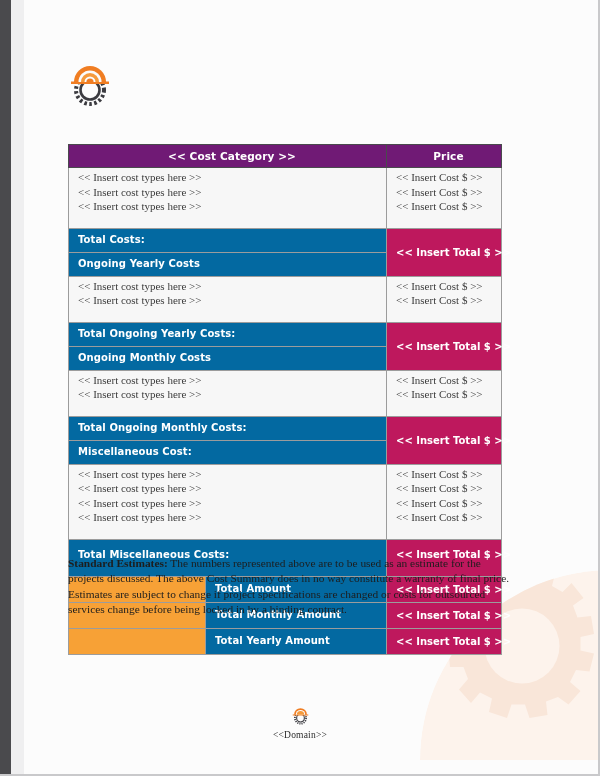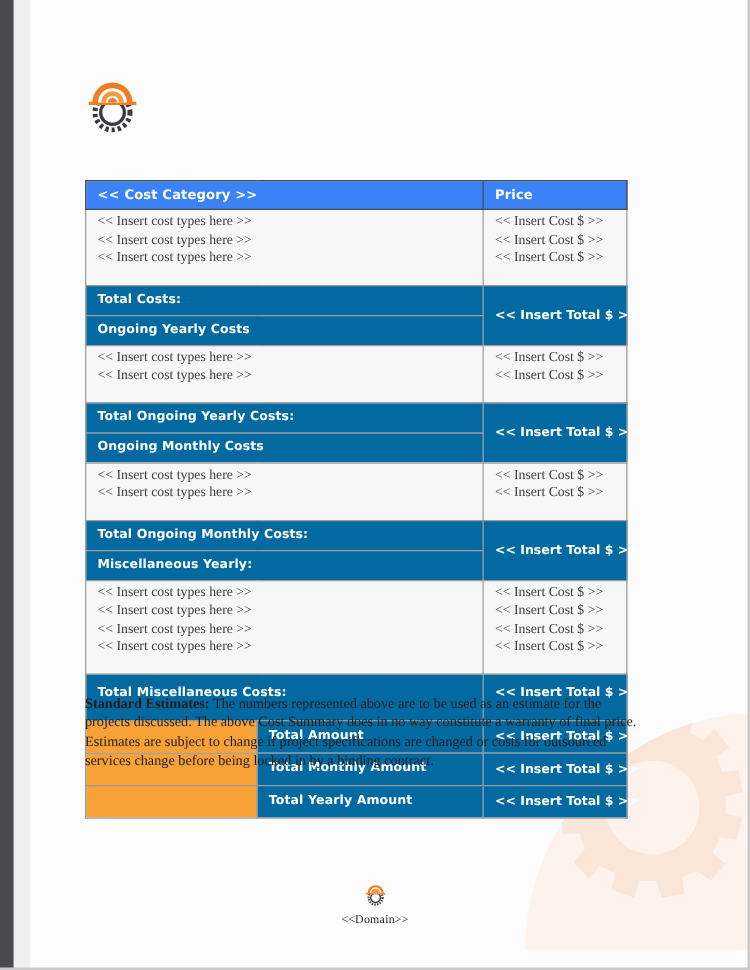--- a/index.html
+++ b/index.html
@@ -100,26 +100,26 @@
   .cost-table td, .cost-table th {
     border: 1px solid #9c9c9c;
     padding: 0;
     vertical-align: middle;
   }
   .col-cat   { width: 137px; }
   .col-cat2  { width: 181px; }
   .col-price { width: 115px; }
 
   tr.hdr th {
-    background: #3b82f6;
+    background: #701a75;
     color: #ffffff;
     font-family: "DejaVu Sans", sans-serif;
     font-size: 10.5px;
     font-weight: bold;
-    text-align: left;
+    text-align: center;
     padding: 5px 0 5px 9px;
     border-color: #4a4a4d;
     letter-spacing: 0.1px;
   }
 
   td.item {
     background: #f7f7f7;
     color: #3c3c3c;
     font-family: "Liberation Serif", serif;
     font-size: 11px;
@@ -132,21 +132,21 @@
     background: #0369a1;
     color: #ffffff;
     font-family: "DejaVu Sans", sans-serif;
     font-size: 10px;
     font-weight: bold;
     padding: 5px 0 7px 9px;
     letter-spacing: 0.1px;
     white-space: nowrap;
   }
   td.total-price {
-    background: #0369a1;
+    background: #be185d;
     color: #ffffff;
     font-family: "DejaVu Sans", sans-serif;
     font-size: 10px;
     font-weight: bold;
     padding: 7px 0 7px 9px;
     white-space: nowrap;
   }
   td.blank-orange { background: #f7a136; }
 
   
@@ -296,21 +296,21 @@
         <td class="item">
           <span class="line">&lt;&lt; Insert Cost $ &gt;&gt;</span>
           <span class="line">&lt;&lt; Insert Cost $ &gt;&gt;</span>
         </td>
       </tr>
       <tr>
         <td class="total" colspan="2">Total Ongoing Monthly Costs:</td>
         <td class="total-price" rowspan="2">&lt;&lt; Insert Total $ &gt;&gt;</td>
       </tr>
       <tr>
-        <td class="section" colspan="2">Miscellaneous Yearly:</td>
+        <td class="section" colspan="2">Miscellaneous Cost:</td>
       </tr>
 
       <tr>
         <td class="item" colspan="2">
           <span class="line">&lt;&lt; Insert cost types here &gt;&gt;</span>
           <span class="line">&lt;&lt; Insert cost types here &gt;&gt;</span>
           <span class="line">&lt;&lt; Insert cost types here &gt;&gt;</span>
           <span class="line">&lt;&lt; Insert cost types here &gt;&gt;</span>
         </td>
         <td class="item">

